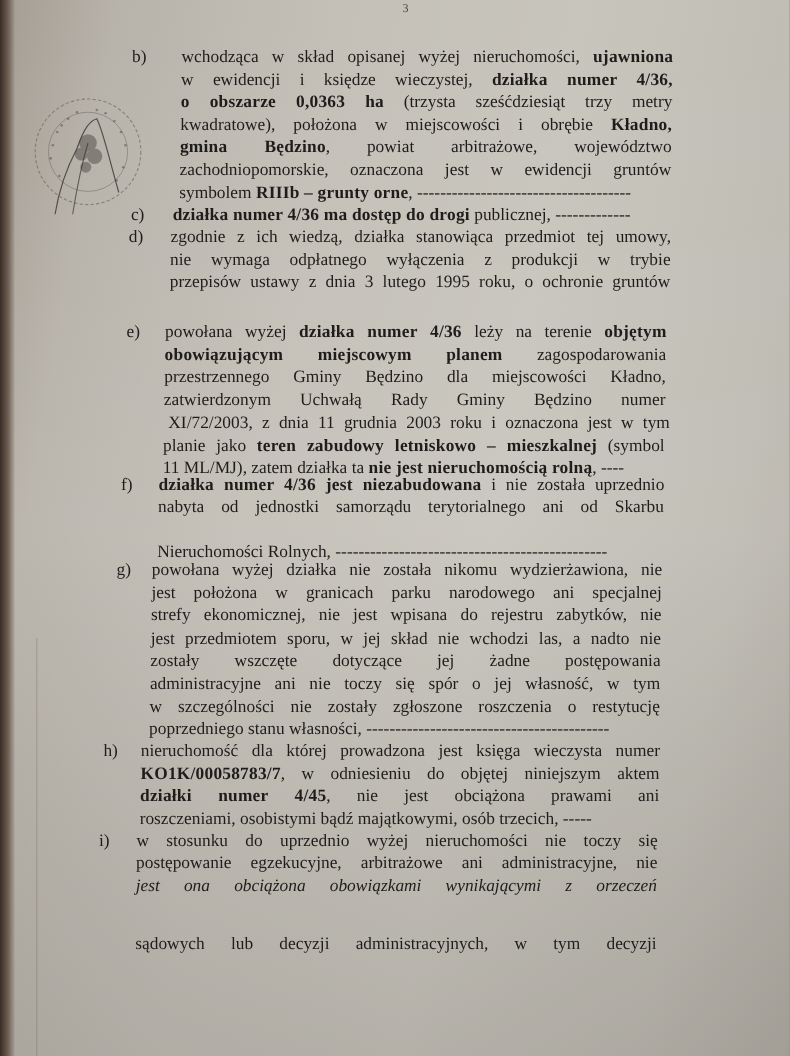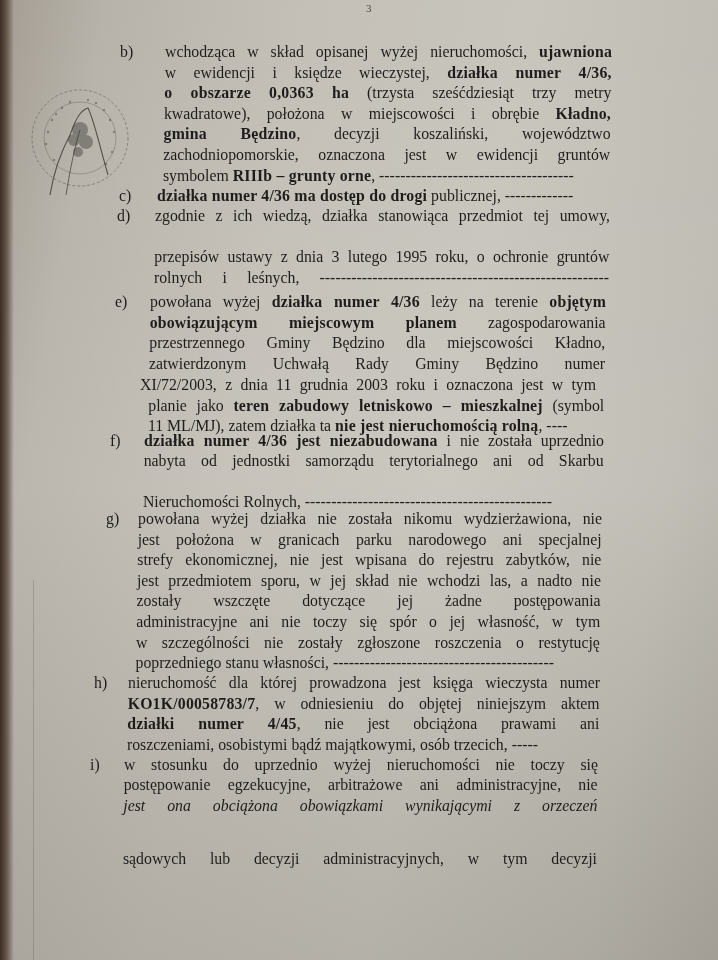--- a/index.html
+++ b/index.html
@@ -78,35 +78,35 @@
     <path d="M28 115 C 32 90, 40 70, 48 55 C 55 35, 60 30, 66 28 C 72 40, 76 60, 86 95" fill="none" stroke="#3a3734" stroke-width="1.1" opacity="0.8"></path>
     <path d="M44 115 C 48 90, 52 70, 58 50" fill="none" stroke="#3a3734" stroke-width="1" opacity="0.7"></path>
   </svg>
 
   <div class="content" id="content">
       <span class="item-label" style="left: 120px; top: 42px;">b)</span>
       <div class="line" style="left: 165px; width: 447px; top: 42px;"><span>wchodząca w skład opisanej wyżej nieruchomości, </span><b>ujawniona</b></div>
       <div class="line" style="left: 164.65px; width: 447px; top: 62.6px;"><span>w ewidencji i księdze wieczystej, </span><b>działka numer 4/36,</b></div>
       <div class="line" style="left: 164.3px; width: 447px; top: 83.2px;"><b>o obszarze 0,0363 ha</b><span> (trzysta sześćdziesiąt trzy metry</span></div>
       <div class="line" style="left: 163.95px; width: 447px; top: 103.8px;"><span>kwadratowe), położona w miejscowości i obrębie </span><b>Kładno,</b></div>
-      <div class="line" style="left: 163.6px; width: 447px; top: 124.4px;"><b>gmina Będzino</b><span>, decyzji koszaliński, województwo</span></div>
+      <div class="line" style="left: 163.6px; width: 447px; top: 124.4px;"><b>gmina Będzino</b><span>, powiat arbitrażowe, województwo</span></div>
       <div class="line" style="left: 163.25px; width: 447px; top: 145px;"><span>zachodniopomorskie, oznaczona jest w ewidencji gruntów</span></div>
       <div class="line last" style="left: 162.9px; width: 447px; top: 165.6px;"><span>symbolem </span><b>RIIIb – grunty orne</b><span>, -------------------------------------</span></div>
       <span class="item-label" style="left: 119px; top: 186px;">c)</span>
       <div class="line last" style="left: 157px; width: 451px; top: 186px;"><b>działka numer 4/36 ma dostęp do drogi</b><span> publicznej, -------------</span></div>
       <span class="item-label" style="left: 117px; top: 206px;">d)</span>
       <div class="line" style="left: 155px; width: 455px; top: 206px;"><span>zgodnie z ich wiedzą, działka stanowiąca przedmiot tej umowy,</span></div>
+      <div class="line" style="left: 154.65px; width: 455px; top: 226.6px;"><span>nie wymaga odpłatnego wyłączenia z produkcji w trybie</span></div>
       <div class="line" style="left: 154.3px; width: 455px; top: 247.2px;"><span>przepisów ustawy z dnia 3 lutego 1995 roku, o ochronie gruntów</span></div>
-      <div class="line" style="left: 153.95px; width: 455px; top: 267.8px;"><span>rolnych i leśnych, -------------------------------------------------------</span></div>
       <span class="item-label" style="left: 115px; top: 292px;">e)</span>
       <div class="line" style="left: 150px; width: 456px; top: 292px;"><span>powołana wyżej </span><b>działka numer 4/36</b><span> leży na terenie </span><b>objętym</b></div>
       <div class="line" style="left: 149.65px; width: 456px; top: 312.7px;"><b>obowiązującym miejscowym planem</b><span> zagospodarowania</span></div>
       <div class="line" style="left: 149.3px; width: 456px; top: 333.4px;"><span>przestrzennego Gminy Będzino dla miejscowości Kładno,</span></div>
       <div class="line" style="left: 148.95px; width: 456px; top: 354.1px;"><span>zatwierdzonym Uchwałą Rady Gminy Będzino numer</span></div>
-      <div class="line" style="left: 140px; width: 456px; top: 374.8px;"><span>XI/72/2003, z dnia 11 grudnia 2003 roku i oznaczona jest w tym</span></div>
+      <div class="line" style="left: 153px; width: 456px; top: 374.8px;"><span>XI/72/2003, z dnia 11 grudnia 2003 roku i oznaczona jest w tym</span></div>
       <div class="line" style="left: 148.25px; width: 456px; top: 395.5px;"><span>planie jako </span><b>teren zabudowy letniskowo – mieszkalnej</b><span> (symbol</span></div>
       <div class="line last" style="left: 147.9px; width: 456px; top: 416.2px;"><span>11 ML/MJ), zatem działka ta </span><b>nie jest nieruchomością rolną</b><span>, ----</span></div>
       <span class="item-label" style="left: 110px; top: 431px;">f)</span>
       <div class="line" style="left: 144px; width: 460px; top: 431px;"><b>działka numer 4/36 jest niezabudowana</b><span> i nie została uprzednio</span></div>
       <div class="line" style="left: 143.65px; width: 460px; top: 451.3px;"><span>nabyta od jednostki samorządu terytorialnego ani od Skarbu</span></div>
       <div class="line last" style="left: 142.95px; width: 460px; top: 491.9px;"><span>Nieruchomości Rolnych, -----------------------------------------------</span></div>
       <span class="item-label" style="left: 106px; top: 509px;">g)</span>
       <div class="line" style="left: 138px; width: 464px; top: 509px;"><span>powołana wyżej działka nie została nikomu wydzierżawiona, nie</span></div>
       <div class="line" style="left: 137.65px; width: 464px; top: 529.6px;"><span>jest położona w granicach parku narodowego ani specjalnej</span></div>
       <div class="line" style="left: 137.3px; width: 464px; top: 550.2px;"><span>strefy ekonomicznej, nie jest wpisana do rejestru zabytków, nie</span></div>

